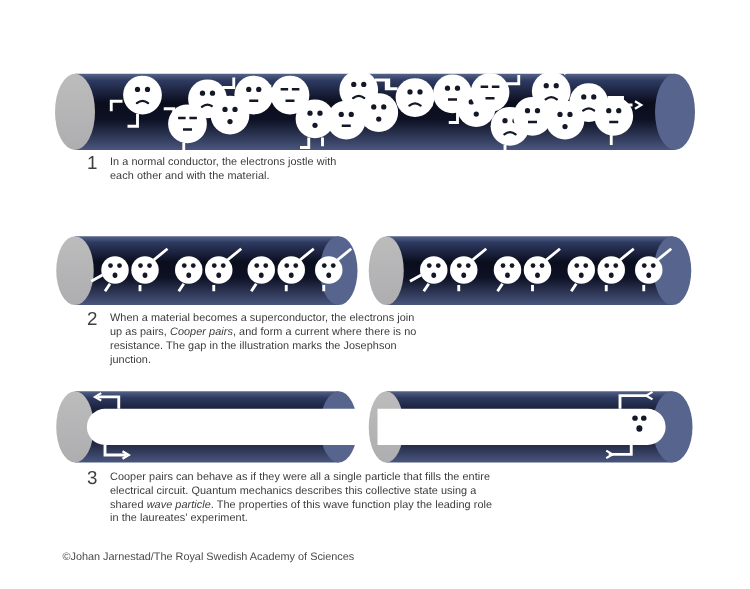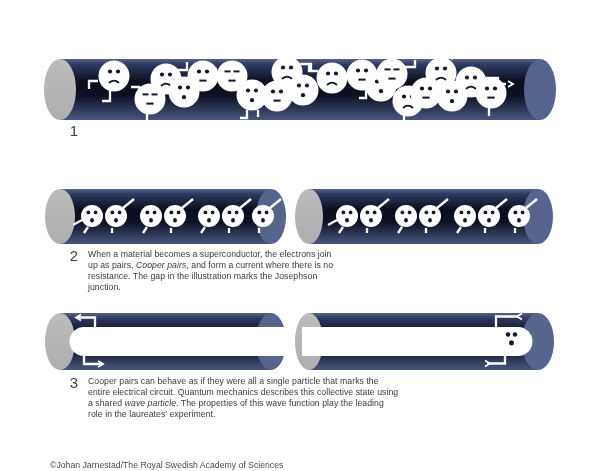--- a/index.html
+++ b/index.html
@@ -12,21 +12,21 @@
   .el{fill:#ffffff;}
   .fc{fill:#131726;}
   .fs{fill:none;stroke:#131726;stroke-width:1.8;stroke-linecap:round;}
   .lb{fill:none;stroke:#ffffff;stroke-width:2.3;}
   .lb2{fill:none;stroke:#ffffff;stroke-width:1.8;}
   .capsule{fill:#ffffff;}
   .caption{position:absolute;left:64px;display:flex;align-items:flex-start;color:#3a3a3a;}
   .num{width:14px;flex:none;text-align:right;font-size:15px;line-height:14px;color:#3f3f3f;font-weight:400;}
   .txt{margin:0 0 0 10px;font-size:8.7px;line-height:10.9px;letter-spacing:0.05px;}
   .txt i{}
-  .credit{position:absolute;left:50px;top:440px;font-size:8.7px;color:#4a4a4a;margin-top:20px;}
+  .credit{position:absolute;left:50px;top:440px;font-size:8.7px;color:#4a4a4a;}
 </style>
 </head>
 <body>
 
 <svg class="canvas" viewBox="0 0 600 471" xmlns="http://www.w3.org/2000/svg">
   <defs>
     <linearGradient id="tubeG" x1="0" y1="0" x2="0" y2="1">
       <stop offset="0" stop-color="#566488"></stop>
       <stop offset="0.09" stop-color="#2e3a62"></stop>
       <stop offset="0.38" stop-color="#0a0d1c"></stop>
@@ -149,25 +149,26 @@
         <ellipse cx="511.5" cy="342.8" rx="2.4" ry="2.6" class="fc"></ellipse>
       </g>
       <path class="lb" d="M496 327 v-10.5 H518 M505 356 v7.5 H487"></path>
       <path class="lb2" d="M522 313.5 L517 316.5 L522 319.5 M485 360.5 L490 363.5 L485 366.5"></path>
     </g>
   </g>
 </svg>
 
 <div class="caption" style="top:124px">
   <div class="num">1</div>
+  <p class="txt" style="width:196px"><span>In a normal conductor, the electrons jostle with each other and with the material.</span><i></i><span></span></p>
 </div>
 
 <div class="caption" style="top:249px">
   <div class="num">2</div>
   <p class="txt" style="width:246px"><span>When a material becomes a superconductor, the electrons join up as pairs, </span><i>Cooper pairs</i><span>, and form a current where there is no resistance. The gap in the illustration marks the Josephson junction.</span></p>
 </div>
 
 <div class="caption" style="top:376px">
   <div class="num">3</div>
-  <p class="txt" style="width:312px"><span>Cooper pairs can behave as if they were all a single particle that marks the entire electrical circuit. Quantum mechanics describes this collective state using a shared </span><i>wave particle</i><span>. The properties of this wave function play the leading role in the laureates’ experiment.</span></p>
+  <p class="txt" style="width:312px"><span>Cooper pairs can behave as if they were all a single particle that fills the entire electrical circuit. Quantum mechanics describes this collective state using a shared </span><i>wave particle</i><span>. The properties of this wave function play the leading role in the laureates’ experiment.</span></p>
 </div>
 
 <div class="credit">©Johan Jarnestad/The Royal Swedish Academy of Sciences</div>
 
 </body></html>

